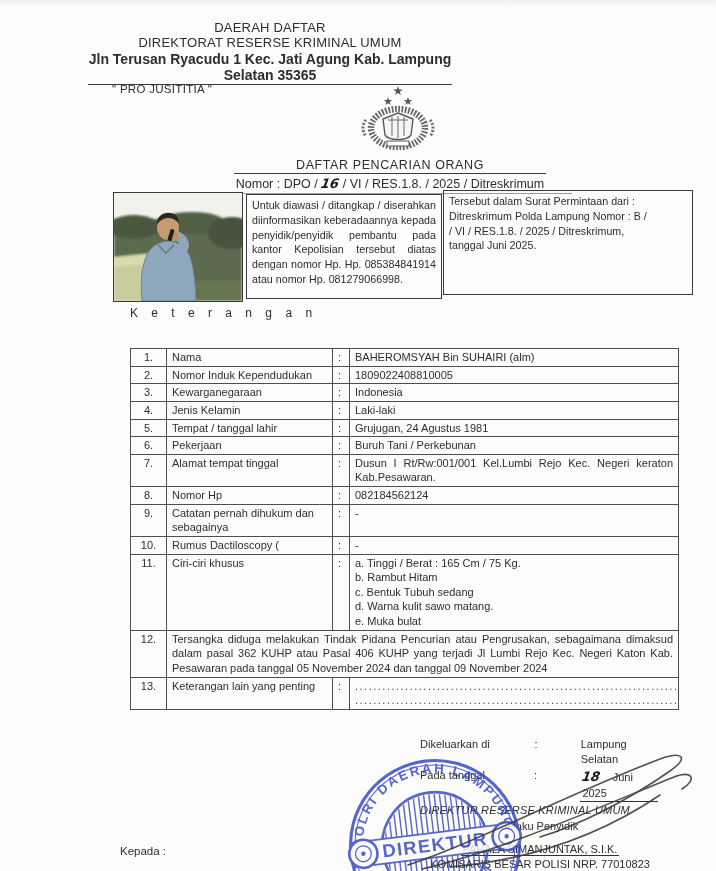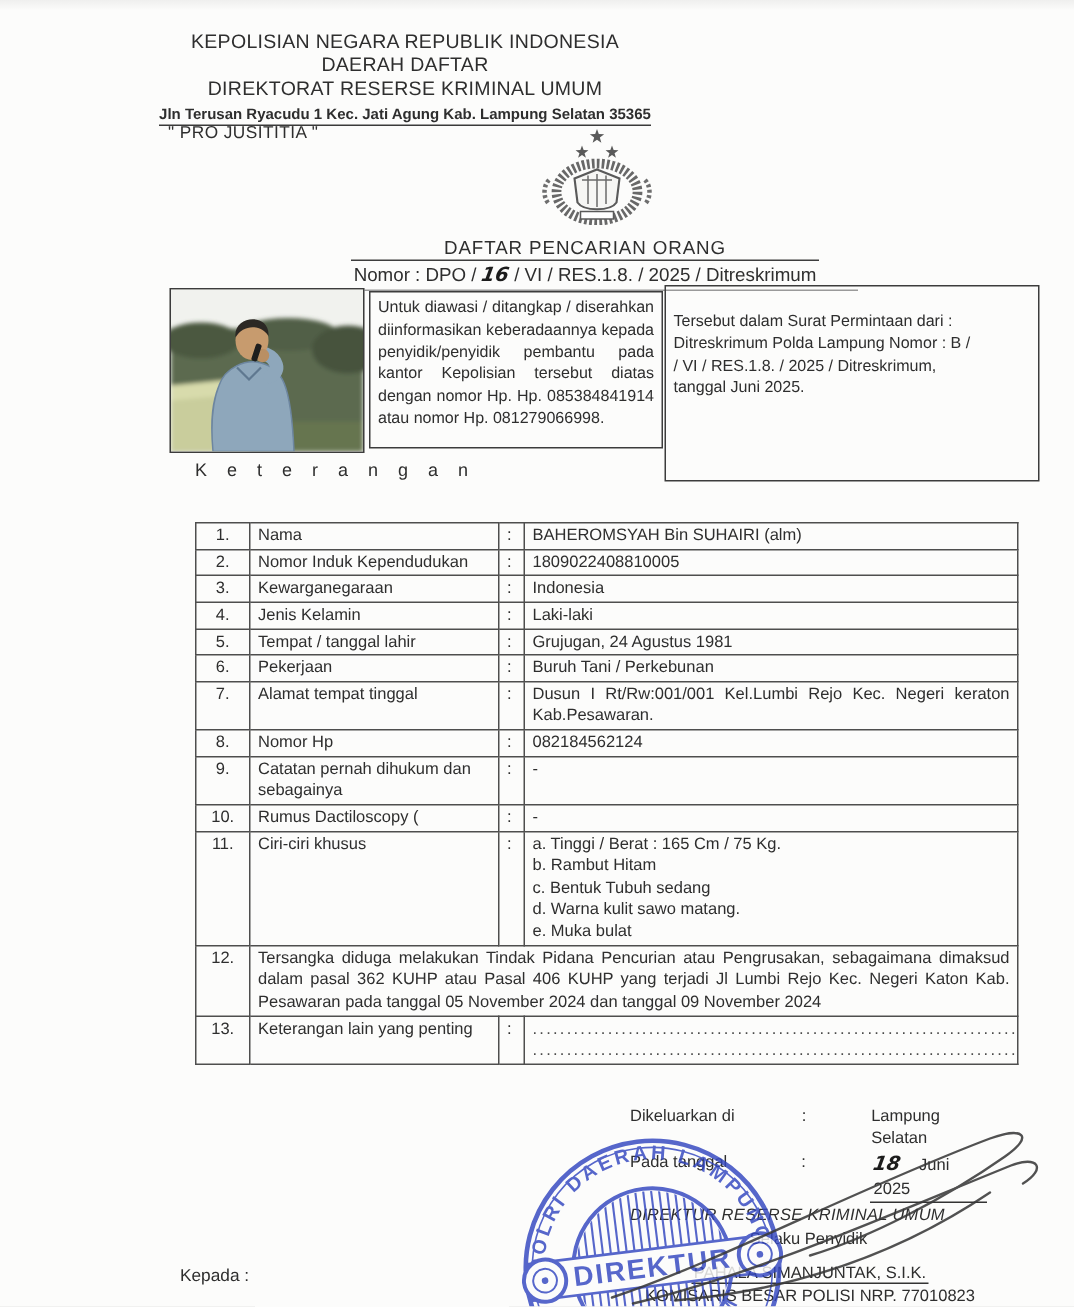--- a/index.html
+++ b/index.html
@@ -5,40 +5,40 @@
   html,body{margin:0;padding:0;background:#e9e9e7;}
   .page{position:relative;width:716px;height:871px;background:#fcfcfb;overflow:hidden;
         font-family:"Liberation Sans",sans-serif;color:#2e2e2e;margin:0 auto;}
   .page::before{content:"";position:absolute;left:0;top:0;width:100%;height:7px;
         background:linear-gradient(#efefee,#fcfcfb);}
   .abs{position:absolute;}
 
   
   .hdr{left:88px;top:20px;width:364px;text-align:center;line-height:1.18;}
   .hdr-l{font-size:13px;letter-spacing:.2px;}
-  .hdr-addr{display:inline-block;font-size:10px;font-weight:bold;
+  .hdr-addr{display:inline-block;font-size:14px;font-weight:bold;
         border-bottom:1.5px solid #3a3a3a;padding-bottom:0;}
   .projust{left:112px;top:83px;font-size:11.5px;letter-spacing:.3px;}
 
   
   .title-wrap{left:206px;top:146px;width:368px;text-align:center;margin-top:12px;}
   .title-line{display:block;margin:0 auto;width:312px;border-bottom:1.5px solid #3d3d3d;
         font-size:12.5px;letter-spacing:.6px;padding-bottom:1px;}
   .nomor-line{display:block;margin:0 auto;width:364px;border-bottom:1px solid #9a9a9a;
         font-size:12.5px;padding:2px 0 2px 0;}
   .hand{display:inline-block;font-family:"DejaVu Sans",sans-serif;font-weight:bold;
         font-style:italic;transform:skewX(-10deg);font-size:13px;color:#1c1c1c;}
 
   
   .photo-box{left:113px;top:192px;width:128px;height:108px;border:1px solid #3c3c3c;
         overflow:hidden;background:#e7e8e2;}
   .notice-box{left:246px;top:194px;width:184px;height:97px;border:1px solid #3c3c3c;
         padding:3px 5px;font-size:10.7px;line-height:1.38;text-align:justify;}
   .reference-box{left:443px;top:190px;width:238px;height:97px;border:1px solid #3c3c3c;
-        padding:16px 5px;font-size:10.7px;line-height:1.38;white-space:pre-line;}
+        padding:3px 5px;font-size:10.7px;line-height:1.38;white-space:pre-line;}
 
   .ket-head{left:130px;top:306px;width:546px;font-size:12px;
         letter-spacing:5px;}
 
   
   table.ket{position:absolute;left:130px;top:348px;border-collapse:collapse;
         table-layout:fixed;width:548px;}
   table.ket td{border:1px solid #4e4e4e;font-size:11px;padding:1px 5px;
         vertical-align:top;line-height:1.33;overflow:hidden;}
   td.num{text-align:center;padding:1px 2px;}
@@ -63,21 +63,20 @@
 
   .stamp{left:347px;top:757px;width:176px;height:176px;z-index:5;opacity:.82;}
   .signature{left:330px;top:733px;width:386px;height:138px;z-index:6;}
 </style>
 </head>
 <body>
 
 <div class="page">
 
   <div class="abs hdr">
-    <div class="hdr-l">KEPOLISIAN NEGARA REPUBLIK INDONESIA</div>
     <div class="hdr-l">DAERAH DAFTAR</div>
     <div class="hdr-l">DIREKTORAT RESERSE KRIMINAL UMUM</div>
     <div><span class="hdr-addr">Jln Terusan Ryacudu 1 Kec. Jati Agung Kab. Lampung Selatan 35365</span></div>
   </div>
   <div class="abs projust">" PRO JUSITITIA "</div>
 
   <svg class="abs" style="left:352px;top:84px;" width="92" height="66" viewBox="0 0 92 66">
     <g fill="#5a5a5a">
       <path d="M46 2 l1.2 3.4 3.6 .1 -2.9 2.2 1 3.4 -2.9-2 -2.9 2 1-3.4 -2.9-2.2 3.6-.1 Z"></path>
       <path d="M36 13 l1.1 3 3.2 .1 -2.6 2 0.9 3 -2.6-1.8 -2.6 1.8 .9-3 -2.6-2 3.2-.1 Z"></path>

